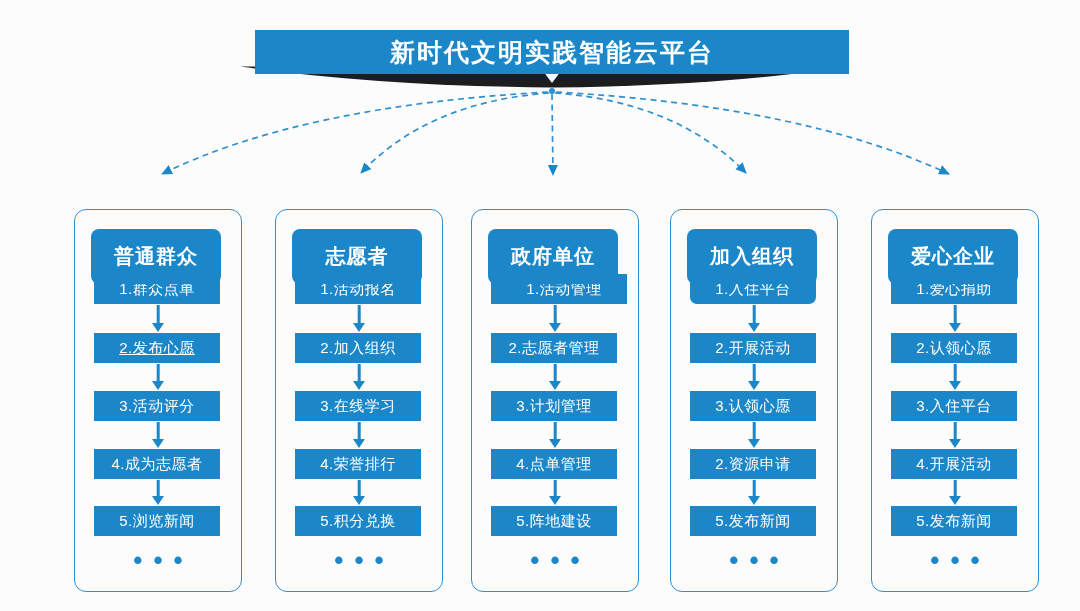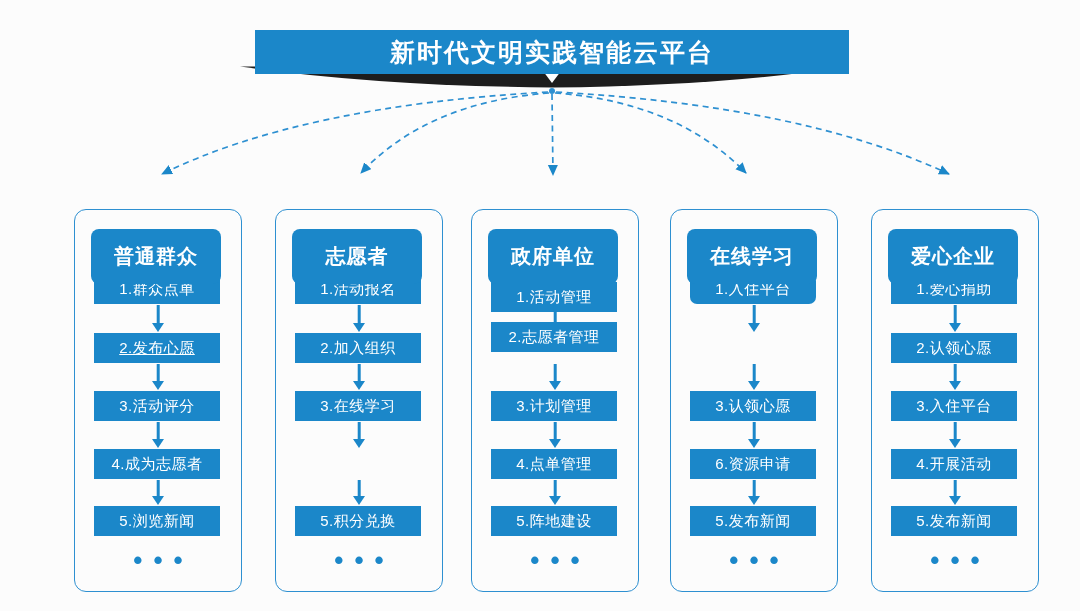--- a/index.html
+++ b/index.html
@@ -103,47 +103,49 @@
       </div>
       <div class="column" style="left: 275px;">
     <div class="col-header">志愿者</div>
   <div class="flow-arrow" style="top: 29px; height: 33px;"></div>
         <div class="step-box" style="top: 64px;">1.活动报名</div>
         <div class="flow-arrow" style="top: 95px; height: 27px;"></div>
         <div class="step-box" style="top: 123px;">2.加入组织</div>
         <div class="flow-arrow" style="top: 154px; height: 26px;"></div>
         <div class="step-box" style="top: 181px; text-align: center;">3.在线学习</div>
         <div class="flow-arrow" style="top: 212px; height: 26px;"></div>
+        <div class="step-box" style="top: 239px;">4.荣誉排行</div>
         <div class="flow-arrow" style="top: 270px; height: 25px;"></div>
         <div class="step-box" style="top: 296px;">5.积分兑换</div>
         <div class="ellipsis">•••</div>
       </div>
       <div class="column" style="left: 471px;">
     <div class="col-header">政府单位</div>
   <div class="flow-arrow" style="top: 29px; height: 33px;"></div>
-        <div class="step-box" style="top: 72px;">1.活动管理</div>
+        <div class="step-box" style="top: 64px; padding-left: 10px;">1.活动管理</div>
         <div class="flow-arrow" style="top: 95px; height: 27px;"></div>
-        <div class="step-box" style="top: 112px;">2.志愿者管理</div>
+        <div class="step-box" style="top: 123px;">2.志愿者管理</div>
         <div class="flow-arrow" style="top: 154px; height: 26px;"></div>
         <div class="step-box" style="top: 181px;">3.计划管理</div>
         <div class="flow-arrow" style="top: 212px; height: 26px;"></div>
         <div class="step-box" style="top: 239px;">4.点单管理</div>
         <div class="flow-arrow" style="top: 270px; height: 25px;"></div>
         <div class="step-box" style="top: 296px;">5.阵地建设</div>
         <div class="ellipsis">•••</div>
       </div>
       <div class="column" style="left: 670px;">
-    <div class="col-header">在线学习</div>
+    <div class="col-header">加入组织</div>
   <div class="flow-arrow" style="top: 29px; height: 33px;"></div>
         <div class="step-box" style="top: 64px; border-radius: 7px;">1.入住平台</div>
         <div class="flow-arrow" style="top: 95px; height: 27px;"></div>
+        <div class="step-box" style="top: 123px;">2.开展活动</div>
         <div class="flow-arrow" style="top: 154px; height: 26px;"></div>
         <div class="step-box" style="top: 181px;">3.认领心愿</div>
         <div class="flow-arrow" style="top: 212px; height: 26px;"></div>
-        <div class="step-box" style="top: 239px;">6.资源申请</div>
+        <div class="step-box" style="top: 239px;">2.资源申请</div>
         <div class="flow-arrow" style="top: 270px; height: 25px;"></div>
         <div class="step-box" style="top: 296px;">5.发布新闻</div>
         <div class="ellipsis">•••</div>
       </div>
       <div class="column" style="left: 871px;">
     <div class="col-header">爱心企业</div>
   <div class="flow-arrow" style="top: 29px; height: 33px;"></div>
         <div class="step-box" style="top: 64px;">1.爱心捐助</div>
         <div class="flow-arrow" style="top: 95px; height: 27px;"></div>
         <div class="step-box" style="top: 123px;">2.认领心愿</div>

